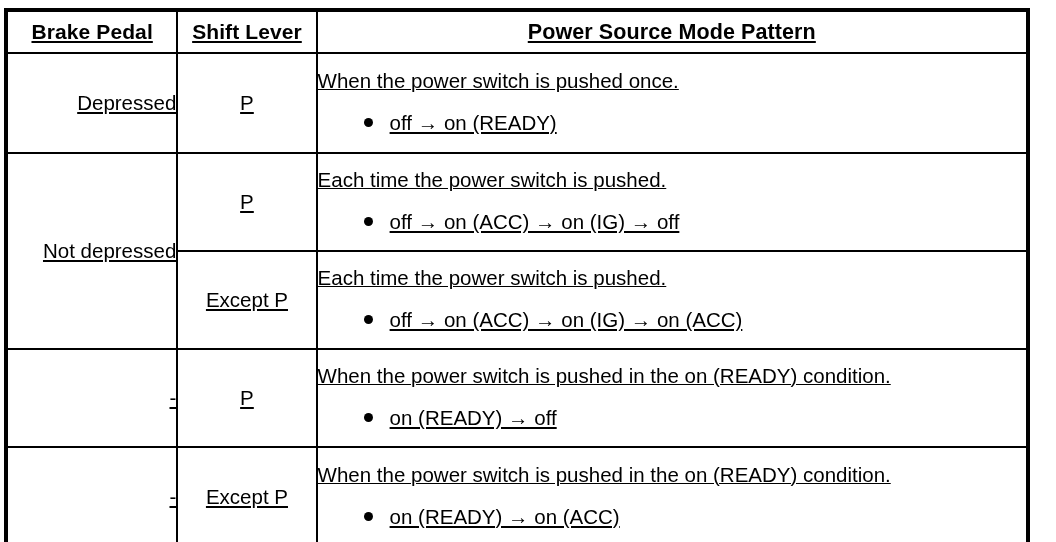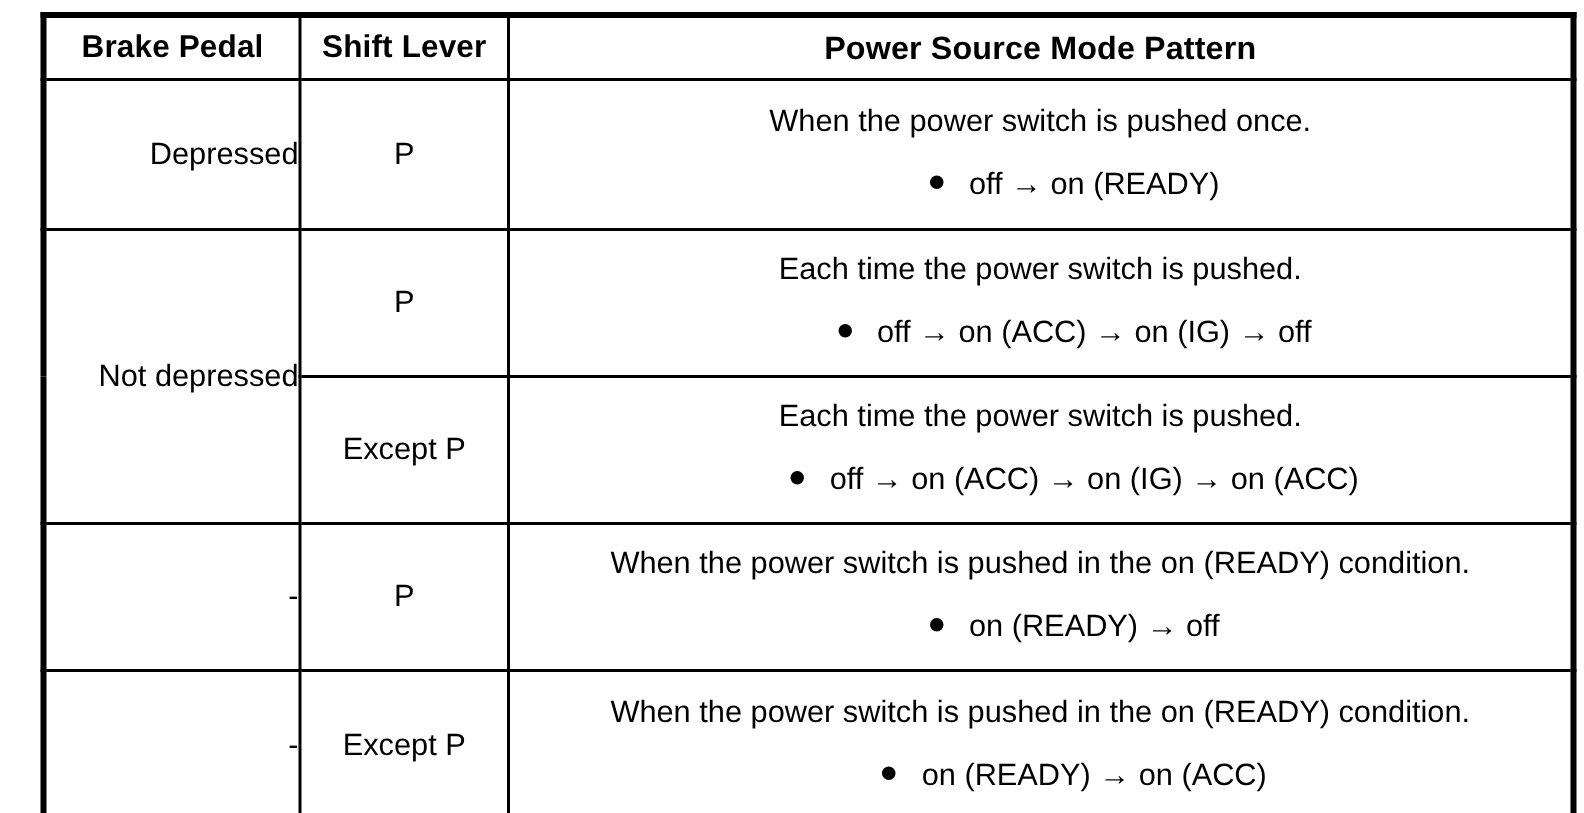--- a/index.html
+++ b/index.html
@@ -13,21 +13,22 @@
     overflow: hidden;
     font-family: "Liberation Sans", sans-serif;
     color: #000000;
   }
 
   #page-root {
     position: relative;
     width: 1056px;
     height: 514px;
     box-sizing: border-box;
-    padding: 8px 26px 8px 27px;
+    padding: 8px 26px 8px 4px;
+    text-decoration: underline;
   }
 
   table.spec-table {
     width: 100%;
     height: 100%;
     border-collapse: collapse;
     table-layout: fixed;
     border: 4px solid #000000;
   }
 
@@ -63,21 +64,21 @@
     font-weight: normal;
     white-space: nowrap;
   }
   td.lever-cell {
     text-align: center;
     font-size: 20.5px;
     font-weight: normal;
     white-space: nowrap;
   }
   td.pattern-cell {
-    text-align: center;
+    text-align: left;
     padding: 0 6px 0 8px;
   }
 
   .pattern-wrap {
     display: block;
     padding: 4px 0 6px 0;
   }
   .pattern-head-line {
     font-size: 20.5px;
     line-height: 28px;

